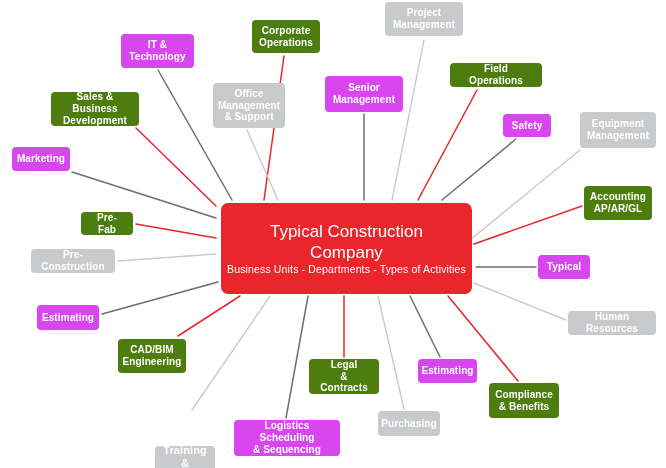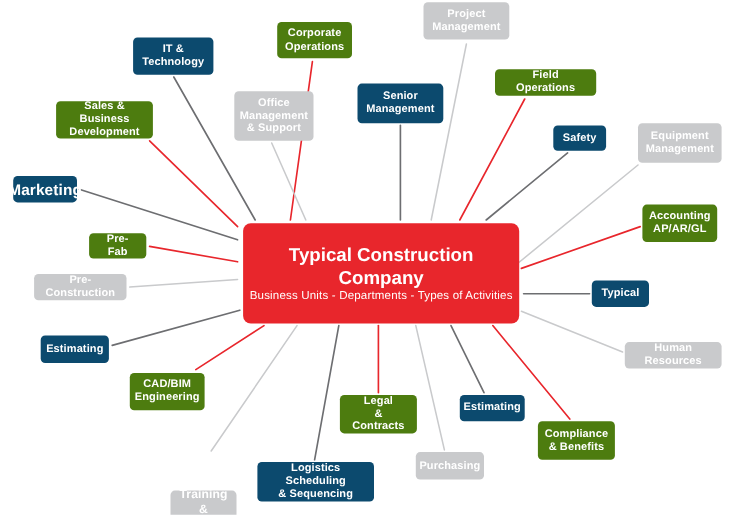--- a/index.html
+++ b/index.html
@@ -36,37 +36,37 @@
     text-align: center;
     border-radius: 4px;
     color: #ffffff;
     font-weight: bold;
     line-height: 1.18;
     letter-spacing: 0.1px;
     white-space: pre-line;
     padding: 3px 15px;
   }
   .node.red   { background: #4d7c0f; }
-  .node.dark  { background: #0c4a6e; }
+  .node.dark  { background: #d946ef; }
   .node.light { background: #c9cacc; }
 
   .hub {
     position: absolute;
     box-sizing: border-box;
     background: #e8262c;
     border-radius: 7px;
     color: #ffffff;
     display: flex;
     flex-direction: column;
     align-items: center;
     justify-content: center;
   }
   .hub-title {
     font-size: 17px;
-    font-weight: bold;
+    font-weight: normal;
     text-align: center;
     line-height: 1.22;
     white-space: pre-line;
   }
   .hub-sub {
     font-size: 10.5px;
     font-weight: normal;
     text-align: center;
     letter-spacing: 0.15px;
   }
@@ -115,21 +115,21 @@
     <div class="node red" style="left: 51px; top: 92px; width: 88px; height: 34px; font-size: 10px;"><span>Sales &amp; Business
 Development</span></div>
     <div class="node light" style="left: 213px; top: 83px; width: 72px; height: 45px; font-size: 10px;"><span>Office
 Management
 &amp; Support</span></div>
     <div class="node dark" style="left: 325px; top: 76px; width: 78px; height: 36px; font-size: 10px;"><span>Senior
 Management</span></div>
     <div class="node dark" style="left: 503px; top: 114px; width: 48px; height: 23px; font-size: 10px;"><span>Safety</span></div>
     <div class="node light" style="left: 580px; top: 112px; width: 76px; height: 36px; font-size: 10px;"><span>Equipment
 Management</span></div>
-    <div class="node dark" style="left: 12px; top: 160px; width: 58px; height: 24px; font-size: 14px;"><span>Marketing</span></div>
+    <div class="node dark" style="left: 12px; top: 147px; width: 58px; height: 24px; font-size: 10px;"><span>Marketing</span></div>
     <div class="node red" style="left: 584px; top: 186px; width: 68px; height: 34px; font-size: 10px;"><span>Accounting
 AP/AR/GL</span></div>
     <div class="node red" style="left: 81px; top: 212px; width: 52px; height: 23px; font-size: 10px;"><span>Pre-Fab</span></div>
     <div class="node light" style="left: 31px; top: 249px; width: 84px; height: 24px; font-size: 10px;"><span>Pre-Construction</span></div>
     <div class="node dark" style="left: 538px; top: 255px; width: 52px; height: 24px; font-size: 10px;"><span>Typical</span></div>
     <div class="node dark" style="left: 37px; top: 305px; width: 62px; height: 25px; font-size: 10px;"><span>Estimating</span></div>
     <div class="node light" style="left: 568px; top: 311px; width: 88px; height: 24px; font-size: 10px;"><span>Human Resources</span></div>
     <div class="node red" style="left: 118px; top: 339px; width: 68px; height: 34px; font-size: 10px;"><span>CAD/BIM
 Engineering</span></div>
     <div class="node red" style="left: 309px; top: 359px; width: 70px; height: 35px; font-size: 10px;"><span>Legal

